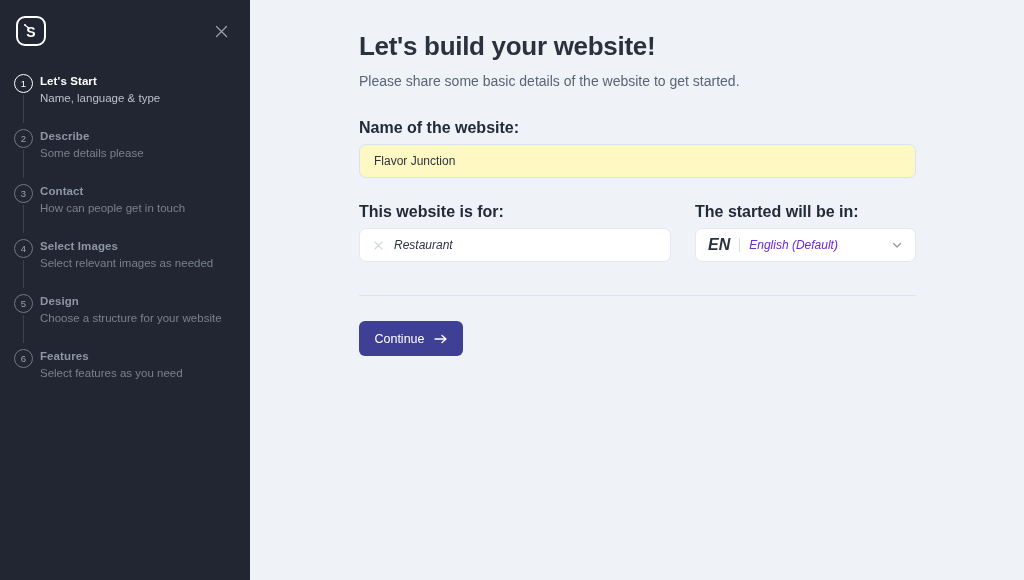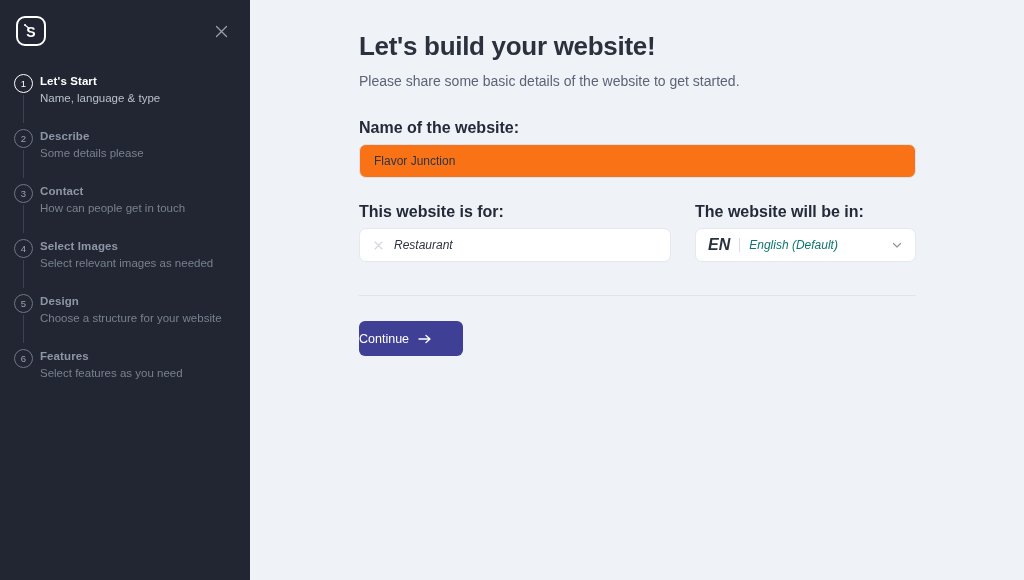--- a/index.html
+++ b/index.html
@@ -117,21 +117,21 @@
     font-size: 16px;
     font-weight: bold;
     color: #232a38;
     line-height: 15px;
   }
 
   .group-name { margin-top: 30px; }
   .name-input {
     margin-top: 9px;
     width: 557px; height: 34px;
-    background: #f97316;
+    background: #fef9c3;
     border: 1px solid #dae1ef;
     border-radius: 7px;
     display: flex; align-items: center;
     padding: 0 14px;
     font-size: 12px;
     color: #2d3442;
     cursor: text;
   }
 
   .row { display: flex; margin-top: 26px; gap: 24px; }
@@ -163,39 +163,39 @@
     font-size: 16px;
     font-weight: bold;
     color: #2b323f;
     margin-right: 9px;
   }
   .lang-sep {
     width: 1px; height: 14px;
     background: #d6dce8;
     margin-right: 9px;
   }
-  .lang-text { flex: 1 1 auto; color: #0f766e; }
+  .lang-text { flex: 1 1 auto; color: #6d28d9; }
   .chev { opacity: .6; display: flex; align-items: center; }
 
   .divider {
     margin-top: 33px;
     width: 557px; height: 1px;
     background: #dfe4ee;
   }
 
   .continue-btn {
     margin-top: 25px;
     width: 104px; height: 35px;
     background: #3f4095;
     border: none;
     border-radius: 6px;
     color: #ffffff;
     font-size: 12.5px;
     font-family: "Liberation Sans", sans-serif;
-    display: flex; align-items: center; 
+    display: flex; align-items: center; justify-content: center;
     gap: 9px;
     cursor: pointer;
   }
   .continue-btn .arrow { display: flex; align-items: center; }
 </style>
 </head>
 <body>
 
 <div class="app">
 
@@ -282,21 +282,21 @@
             <span class="clear-x">
               <svg width="9" height="9" viewBox="0 0 9 9" aria-hidden="true">
                 <path d="M1 1 L8 8 M8 1 L1 8" stroke="#9aa3b3" stroke-width="1.1" stroke-linecap="round"></path>
               </svg>
             </span>
             <span>Restaurant</span>
           </div>
         </div>
 
         <div class="col-right">
-          <div class="field-label">The website will be in:</div>
+          <div class="field-label">The started will be in:</div>
           <div class="select-box">
             <span class="lang-code">EN</span>
             <span class="lang-sep"></span>
             <span class="lang-text">English (Default)</span>
             <span class="chev">
               <svg width="12" height="12" viewBox="0 0 12 12" aria-hidden="true">
                 <path d="M2.5 4.5 L6 8 L9.5 4.5" stroke="#4a5262" stroke-width="1.25" fill="none" stroke-linecap="round" stroke-linejoin="round"></path>
               </svg>
             </span>
           </div>

